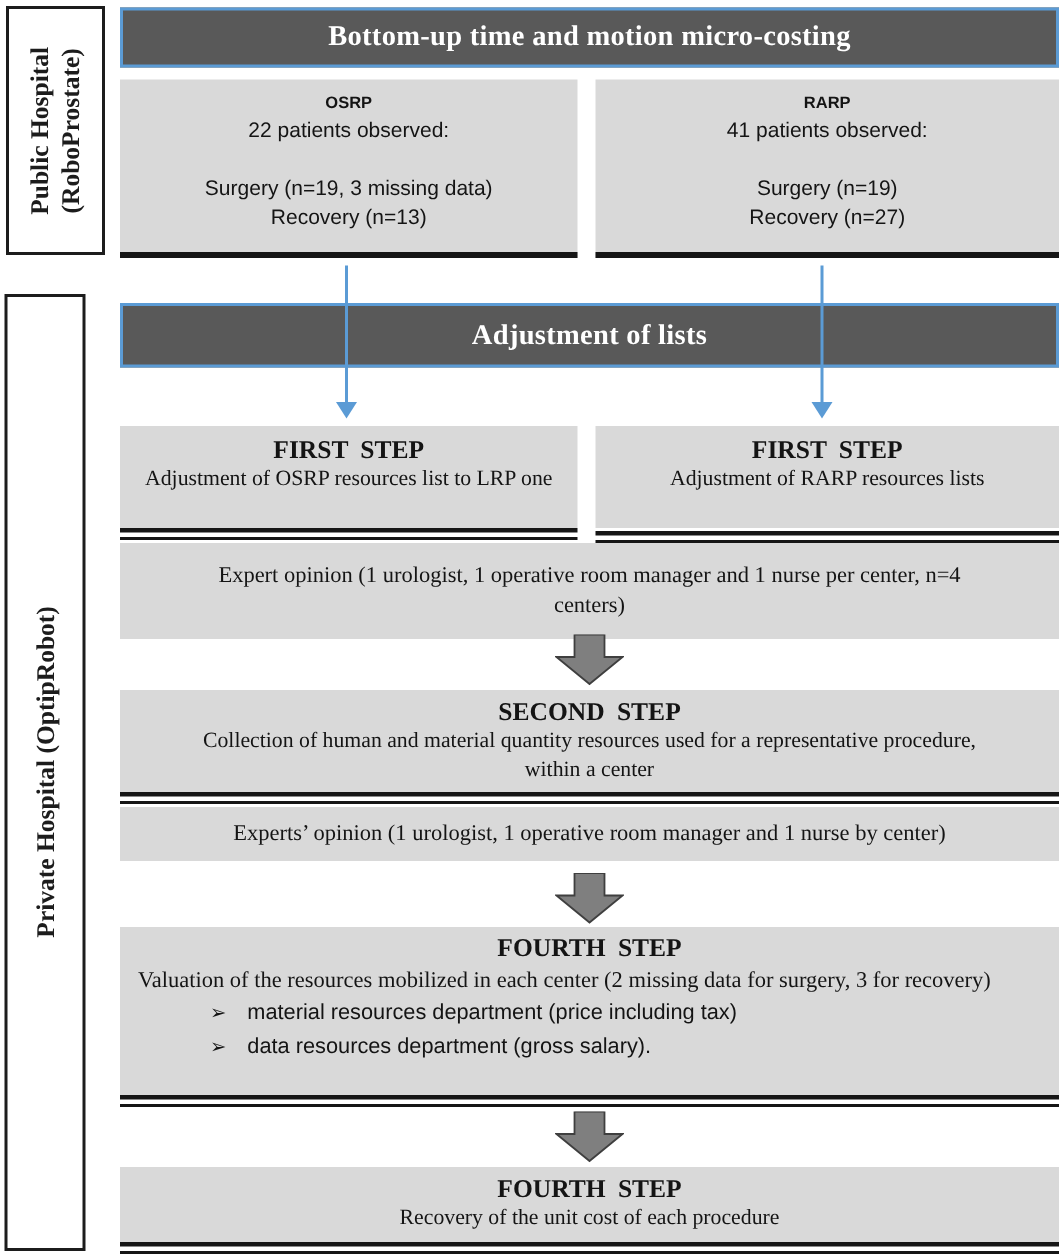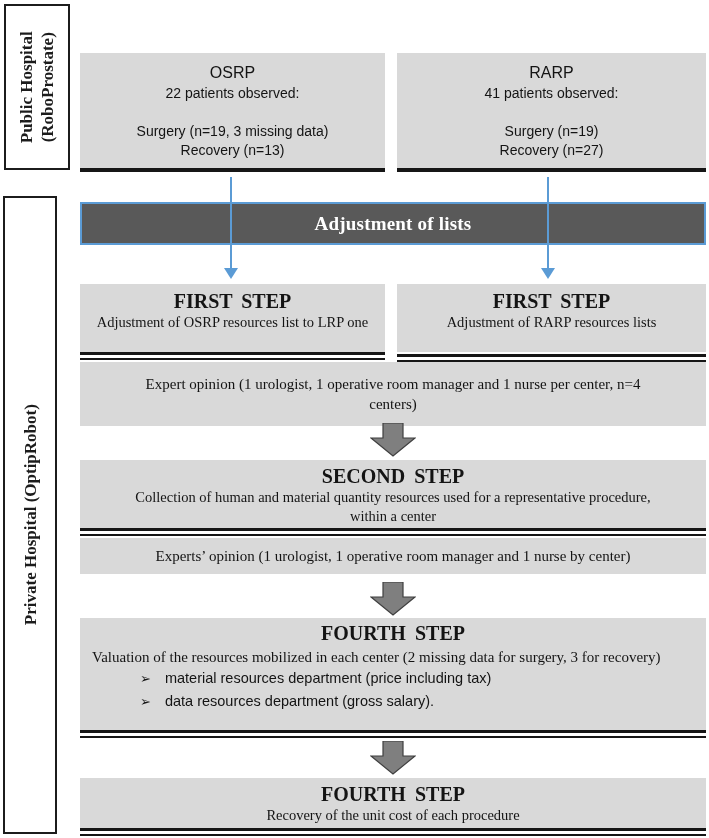--- a/index.html
+++ b/index.html
@@ -40,31 +40,31 @@
   #banner-adjust{top:202px;height:43px;}
   
   .gbox{
     position:absolute;background:#d9d9d9;
     box-sizing:border-box;color:#141414;
     text-align:center;
   }
   #osrp-box{left:80px;top:53px;width:305px;height:119px;border-bottom:4px solid #161616;padding-top:9px;}
   #rarp-box{left:397px;top:53px;width:309px;height:119px;border-bottom:4px solid #161616;padding-top:9px;}
   .cohort{font-family:"Liberation Sans", sans-serif;font-size:14px;line-height:1.35;}
-  .cohort .c-title{font-size:16px;font-weight:normal;}
+  .cohort .c-title{font-size:11px;font-weight:bold;}
   .cohort .c-surgery{margin-top:20px;}
   
   #first-left-box{left:80px;top:284px;width:305px;height:68px;padding-top:6px;}
   #first-right-box{left:397px;top:284px;width:309px;height:68px;padding-top:6px;}
   #expert1-box{left:80px;top:362px;width:626px;height:64px;display:flex;align-items:center;justify-content:center;font-size:15px;line-height:1.35;padding:0 60px;}
   #second-box{left:80px;top:460px;width:626px;height:68px;padding:5px 38px 0 38px;}
   #expert2-box{left:80px;top:538px;width:626px;height:36px;display:flex;align-items:center;justify-content:center;font-size:15px;}
   #third-box{left:80px;top:618px;width:626px;height:112px;padding:4px 12px 0 12px;text-align:left;}
   #fourth-box{left:80px;top:778px;width:626px;height:50px;padding-top:5px;}
-  .step-title{font-weight:bold;font-size:20px;word-spacing:4px;text-align:center;}
+  .step-title{font-weight:bold;font-size:17px;word-spacing:4px;text-align:center;}
   .step-body{font-size:14.5px;line-height:1.3;}
   
   .dbl-rule{
     position:absolute;height:3px;
     border-top:3px solid #161616;
     border-bottom:2px solid #161616;
     box-sizing:content-box;
   }
   #rule-first-left{left:80px;top:352px;width:305px;}
   #rule-first-right{left:397px;top:354px;width:309px;}
@@ -107,20 +107,23 @@
   <div class="side-box" id="public-box">
     <div class="vtext">
       <div>Public Hospital</div>
       <div>(RoboProstate)</div>
     </div>
   </div>
   <div class="side-box" id="private-box">
     <div class="vtext">Private Hospital (OptipRobot)</div>
   </div>
 
+  <div class="banner" id="banner-top">
+    <span>Bottom-up time and motion micro-costing</span>
+  </div>
 
   <div class="gbox cohort" id="osrp-box">
     <div class="c-title">OSRP</div>
     <div>22 patients observed:</div>
     <div class="c-surgery">Surgery (n=19, 3 missing data)</div>
     <div>Recovery (n=13)</div>
   </div>
   <div class="gbox cohort" id="rarp-box">
     <div class="c-title">RARP</div>
     <div>41 patients observed:</div>

